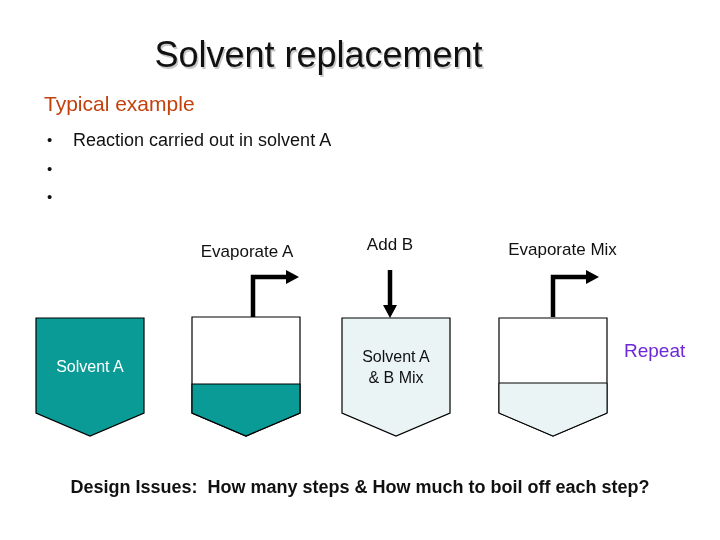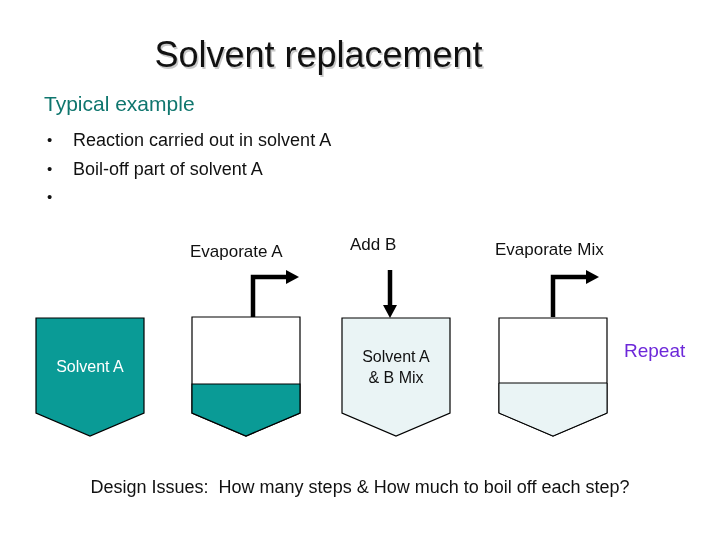--- a/index.html
+++ b/index.html
@@ -10,62 +10,61 @@
     color:#000;
   }
   .abs{position:absolute;}
   .slide-title{
     top:34px;left:0;width:637px;text-align:center;
     font-size:36px;letter-spacing:0px;color:#111;
     text-shadow:1.5px 1.5px 0 #c9c9c9;
     white-space:nowrap;
   }
   .subtitle{
-    top:92px;left:44px;font-size:21px;color:#0f766e;white-space:nowrap;
+    top:92px;left:44px;font-size:21px;color:#c2410c;white-space:nowrap;
   }
   .bullets{
     top:126px;left:44px;width:600px;list-style:none;margin:0;padding:0;
   }
   .bullets li{
     font-size:18px;line-height:28.5px;white-space:nowrap;color:#111;
     display:flex;
   }
   .bullet-glyph{
     width:26px;flex:0 0 26px;text-align:left;padding-left:3px;
     font-size:15px;
   }
   .step-label{
-    font-size:17px;color:#111;text-align:left;white-space:nowrap;
+    font-size:17px;color:#111;text-align:center;white-space:nowrap;
   }
   .vessel-label{
     font-size:16px;text-align:center;line-height:21px;
   }
   .repeat-label{
     font-size:19px;color:#6d28d9;white-space:nowrap;
   }
   .footer-text{
     top:477px;left:0;width:720px;text-align:center;
-    font-size:18px;color:#111;white-space:pre;
+    font-size:18px;color:#111;white-space:pre;font-weight:bold;
   }
   svg{display:block;}
 </style>
 </head>
 <body>
 
 <div class="abs slide-title">Solvent replacement</div>
 <div class="abs subtitle">Typical example</div>
 
 <ul class="abs bullets">
   <li>
     <span class="bullet-glyph">•</span>
     <span>Reaction carried out in solvent A</span>
   </li>
   <li>
     <span class="bullet-glyph">•</span>
-    <span>Boil-off part of solvent A</span>
   </li>
   <li>
     <span class="bullet-glyph">•</span>
   </li>
 </ul>
 
 <svg class="abs" style="left:0;top:0;" width="720" height="540" viewBox="0 0 720 540">
 
   <polygon points="36,318 144,318 144,413 90,436 36,413" stroke="#000" stroke-width="1.2" fill="#0a9b96"></polygon>
 

